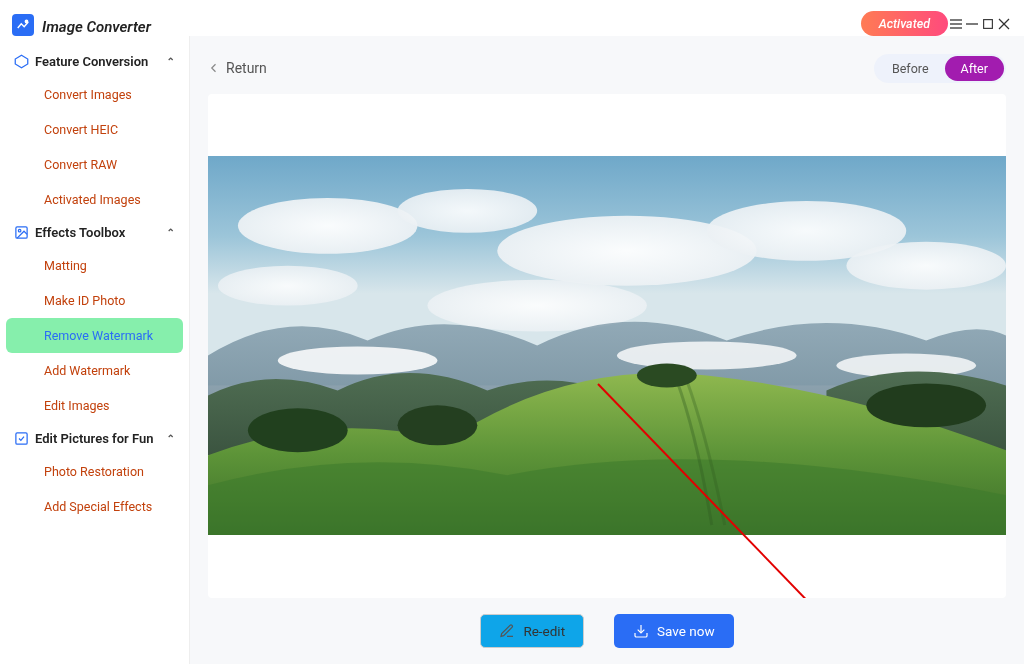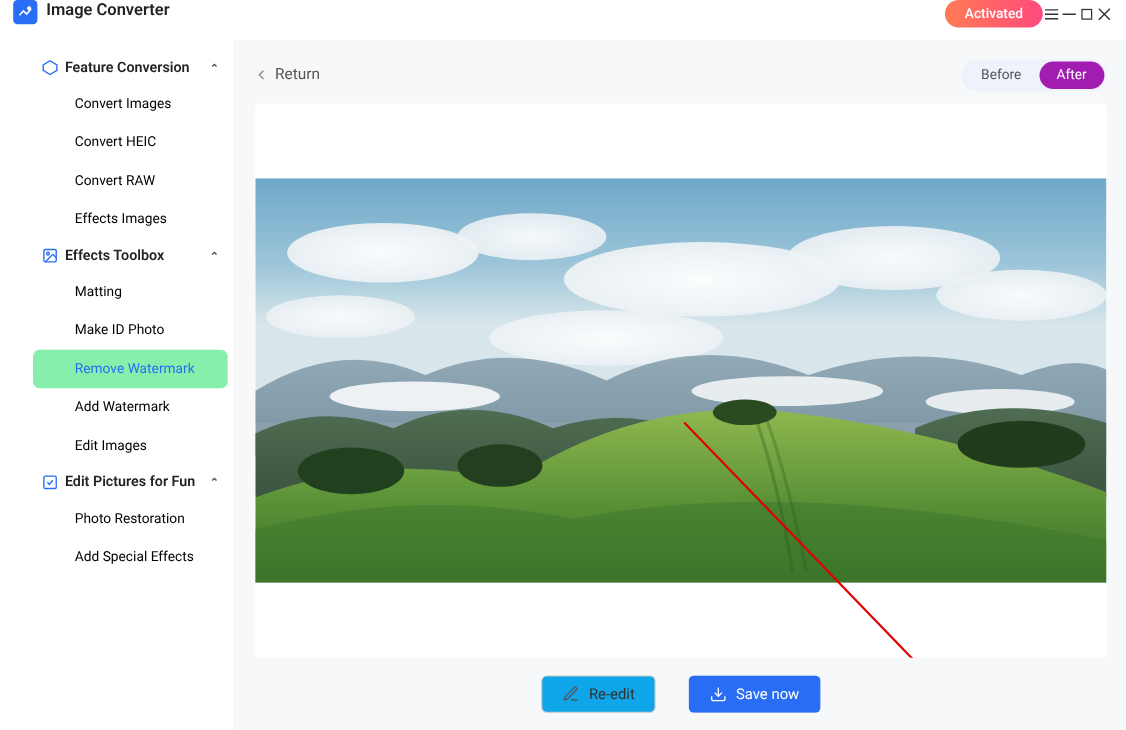--- a/index.html
+++ b/index.html
@@ -1,43 +1,44 @@
 <!DOCTYPE html>
 <html><head>
   <meta charset="utf-8">
   <style>
     * { margin: 0; padding: 0; box-sizing: border-box; font-family: -apple-system, BlinkMacSystemFont, "Segoe UI", Roboto, sans-serif; }
     body { width: 1024px; height: 664px; background: #fff; overflow: hidden; }
 
     .titlebar {
       height: 36px;
       display: flex;
-      align-items: flex-start;
+      align-items: flex-end;
       padding: 0 12px;
       gap: 8px;
+      font-style: italic;
     }
     .logo {
       width: 22px; height: 22px;
       background: #2a6df5;
       border-radius: 4px;
       display: flex; align-items: center; justify-content: center;
     }
     .app-title { font-size: 15px; font-weight: 600; color: #222; }
     .titlebar-right { margin-left: auto; display: flex; align-items: center; }
     .activated-badge {
       background: linear-gradient(90deg, #ff7b54, #ff4a7d);
       color: #fff;
       font-size: 12.5px;
       padding: 5px 18px;
       border-radius: 14px;
       font-weight: 500;
     }
     .win-ctrl { width: 16px; height: 16px; display:flex; align-items:center; justify-content:center; color:#333; }
 
-    .main { display: flex; height: calc(100% - 36px); padding-left: 24px; }
+    .main { display: flex; height: calc(100% - 36px); }
 
     .sidebar {
       width: 190px;
       border-right: 1px solid #eee;
       padding: 10px 0;
       overflow-y: auto;
     }
     .sb-section {
       display: flex;
       align-items: center;
@@ -45,21 +46,21 @@
       font-size: 13px;
       font-weight: 600;
       color: #222;
       gap: 6px;
     }
     .sb-section .chev { margin-left: auto; font-size:10px; color:#555; }
     .sb-icon { width: 15px; height: 15px; display:inline-flex; align-items:center; justify-content:center; }
     .sb-item {
       padding: 10px 14px 10px 44px;
       font-size: 12.5px;
-      color: #000000;
+      color: #c2410c;
       cursor: pointer;
     }
     .sb-item.active {
       background: #86efac;
       color: #2a6df5;
       border-radius: 6px;
       margin: 0 6px;
       padding-left: 38px;
     }
 
@@ -200,21 +201,21 @@
         <svg viewBox="0 0 24 24" width="15" height="15" fill="none" stroke="#2a6df5" stroke-width="2">
             <polygon points="12,2 22,8 22,16 12,22 2,16 2,8"></polygon>
           </svg>
       </span>
       <span>Feature Conversion</span>
       <span class="chev">⌃</span>
     </div>
     <div class="sb-item"><span>Convert Images</span></div>
     <div class="sb-item"><span>Convert HEIC</span></div>
     <div class="sb-item"><span>Convert RAW</span></div>
-    <div class="sb-item"><span>Effects Images</span></div>
+    <div class="sb-item"><span>Activated Images</span></div>
 
     <div class="sb-section">
       <span class="sb-icon">
         <svg viewBox="0 0 24 24" width="15" height="15" fill="none" stroke="#2a6df5" stroke-width="2">
             <rect x="3" y="3" width="18" height="18" rx="2"></rect>
             <circle cx="9" cy="9" r="2"></circle>
             <path d="M21 15l-5-5L5 21"></path>
           </svg>
       </span>
       <span>Effects Toolbox</span>

